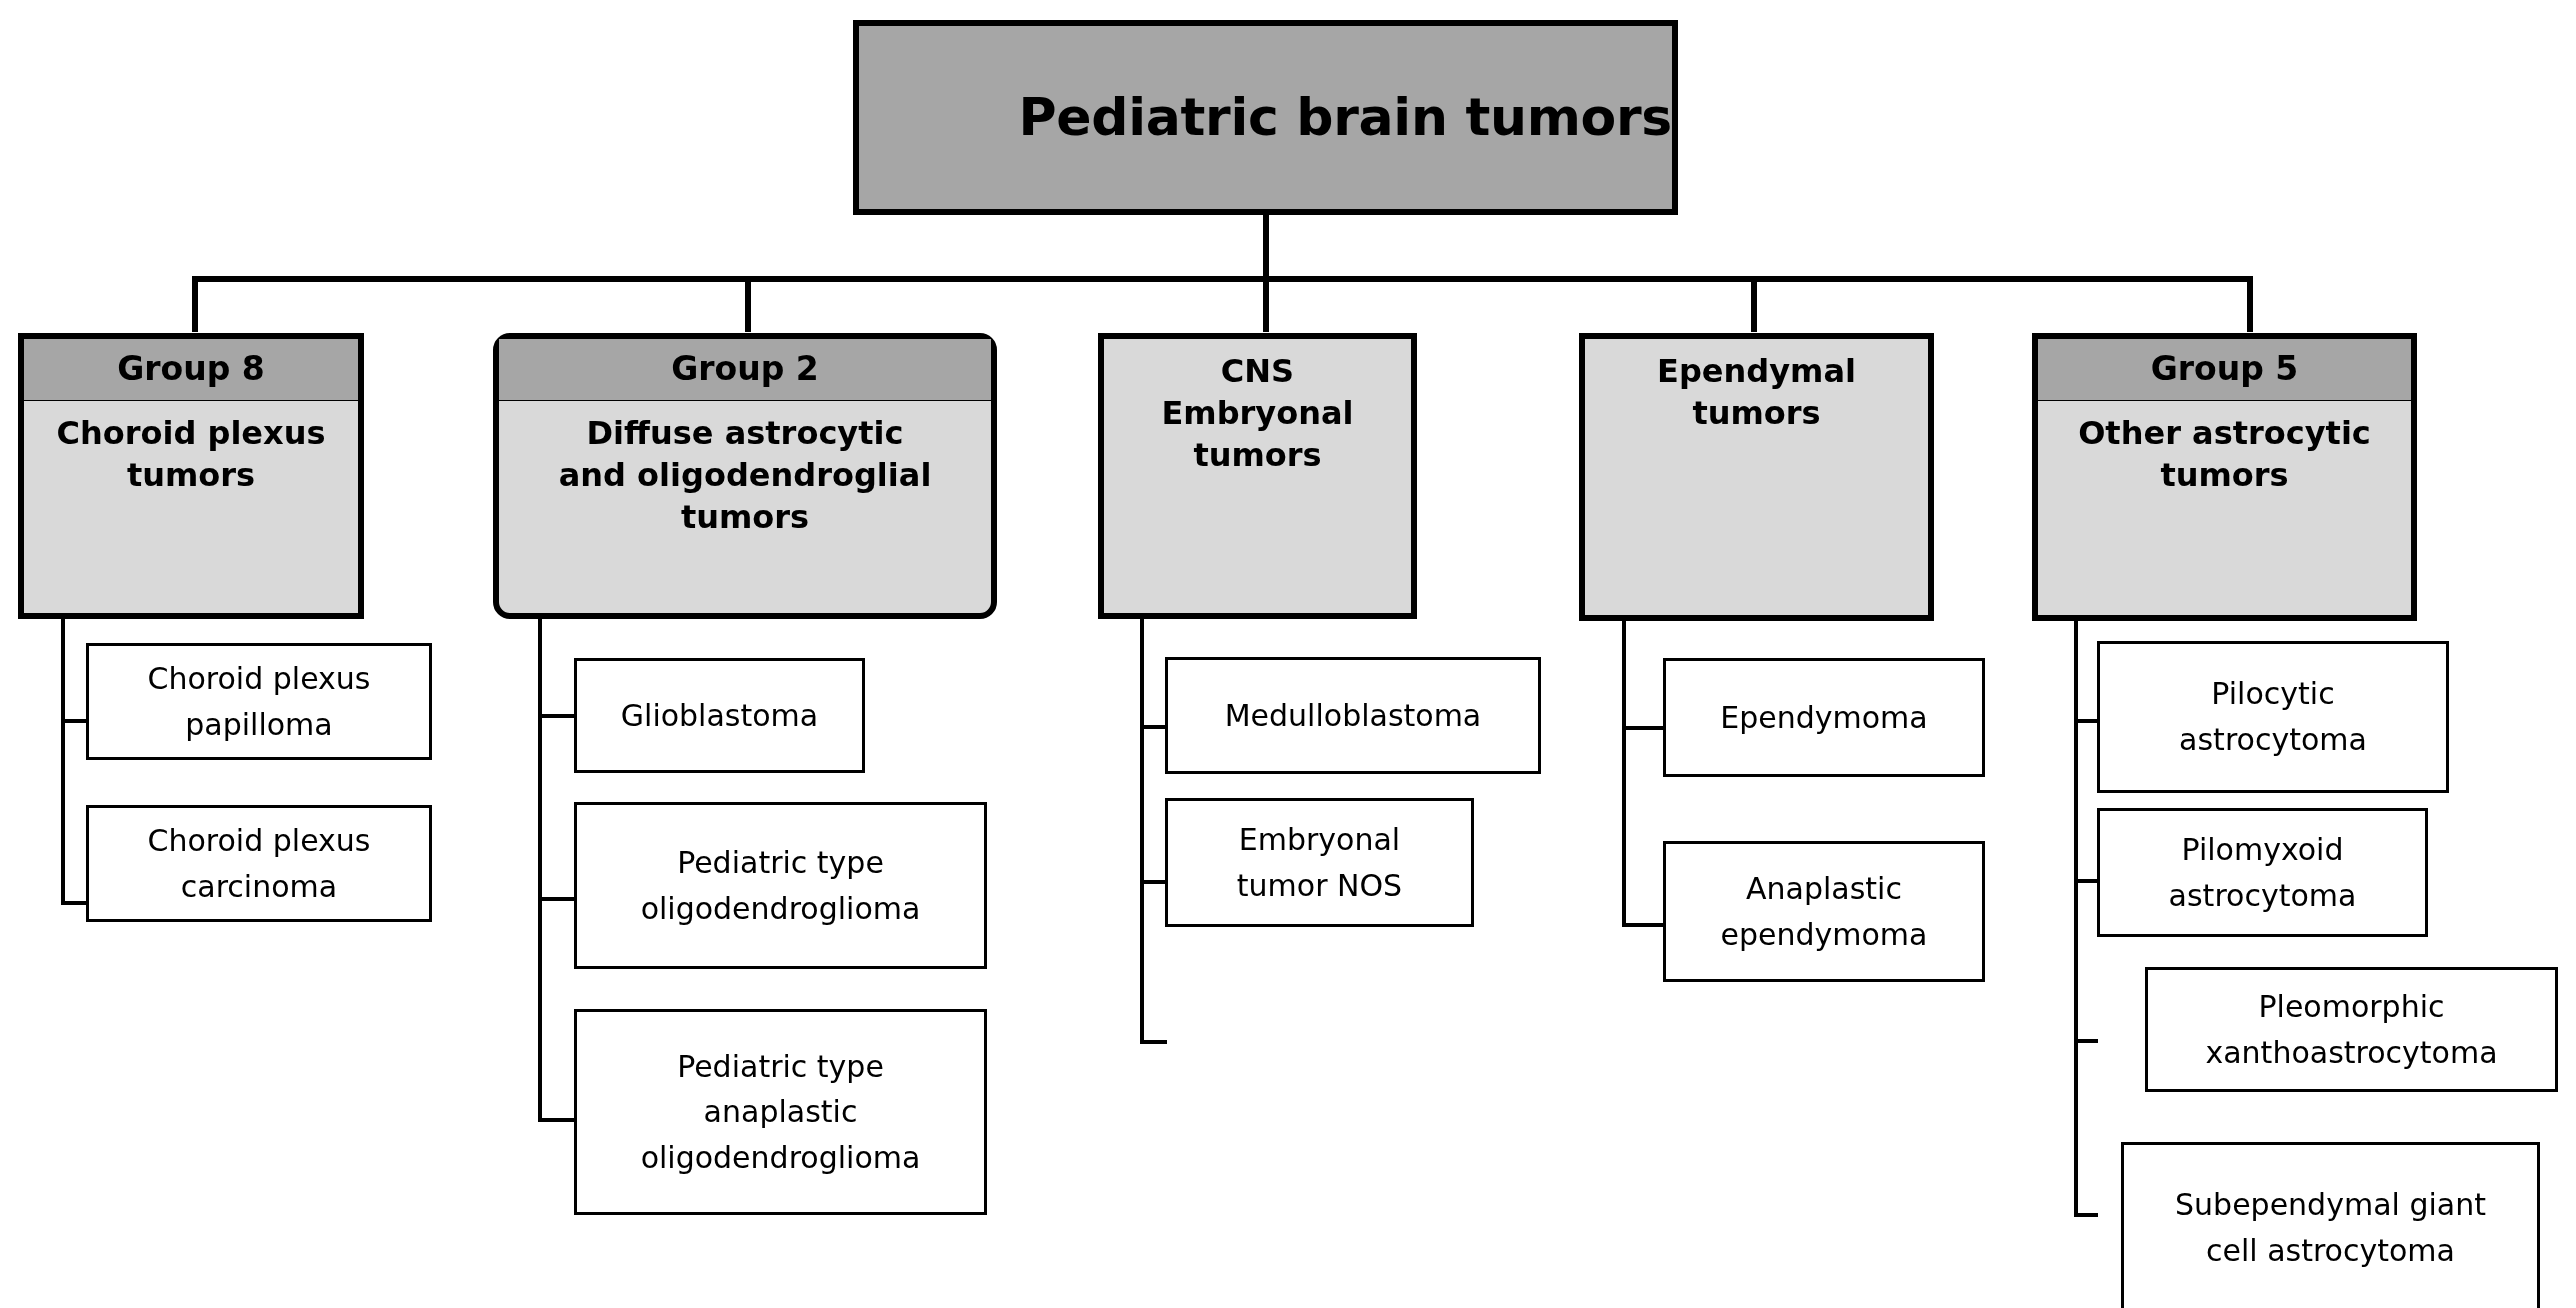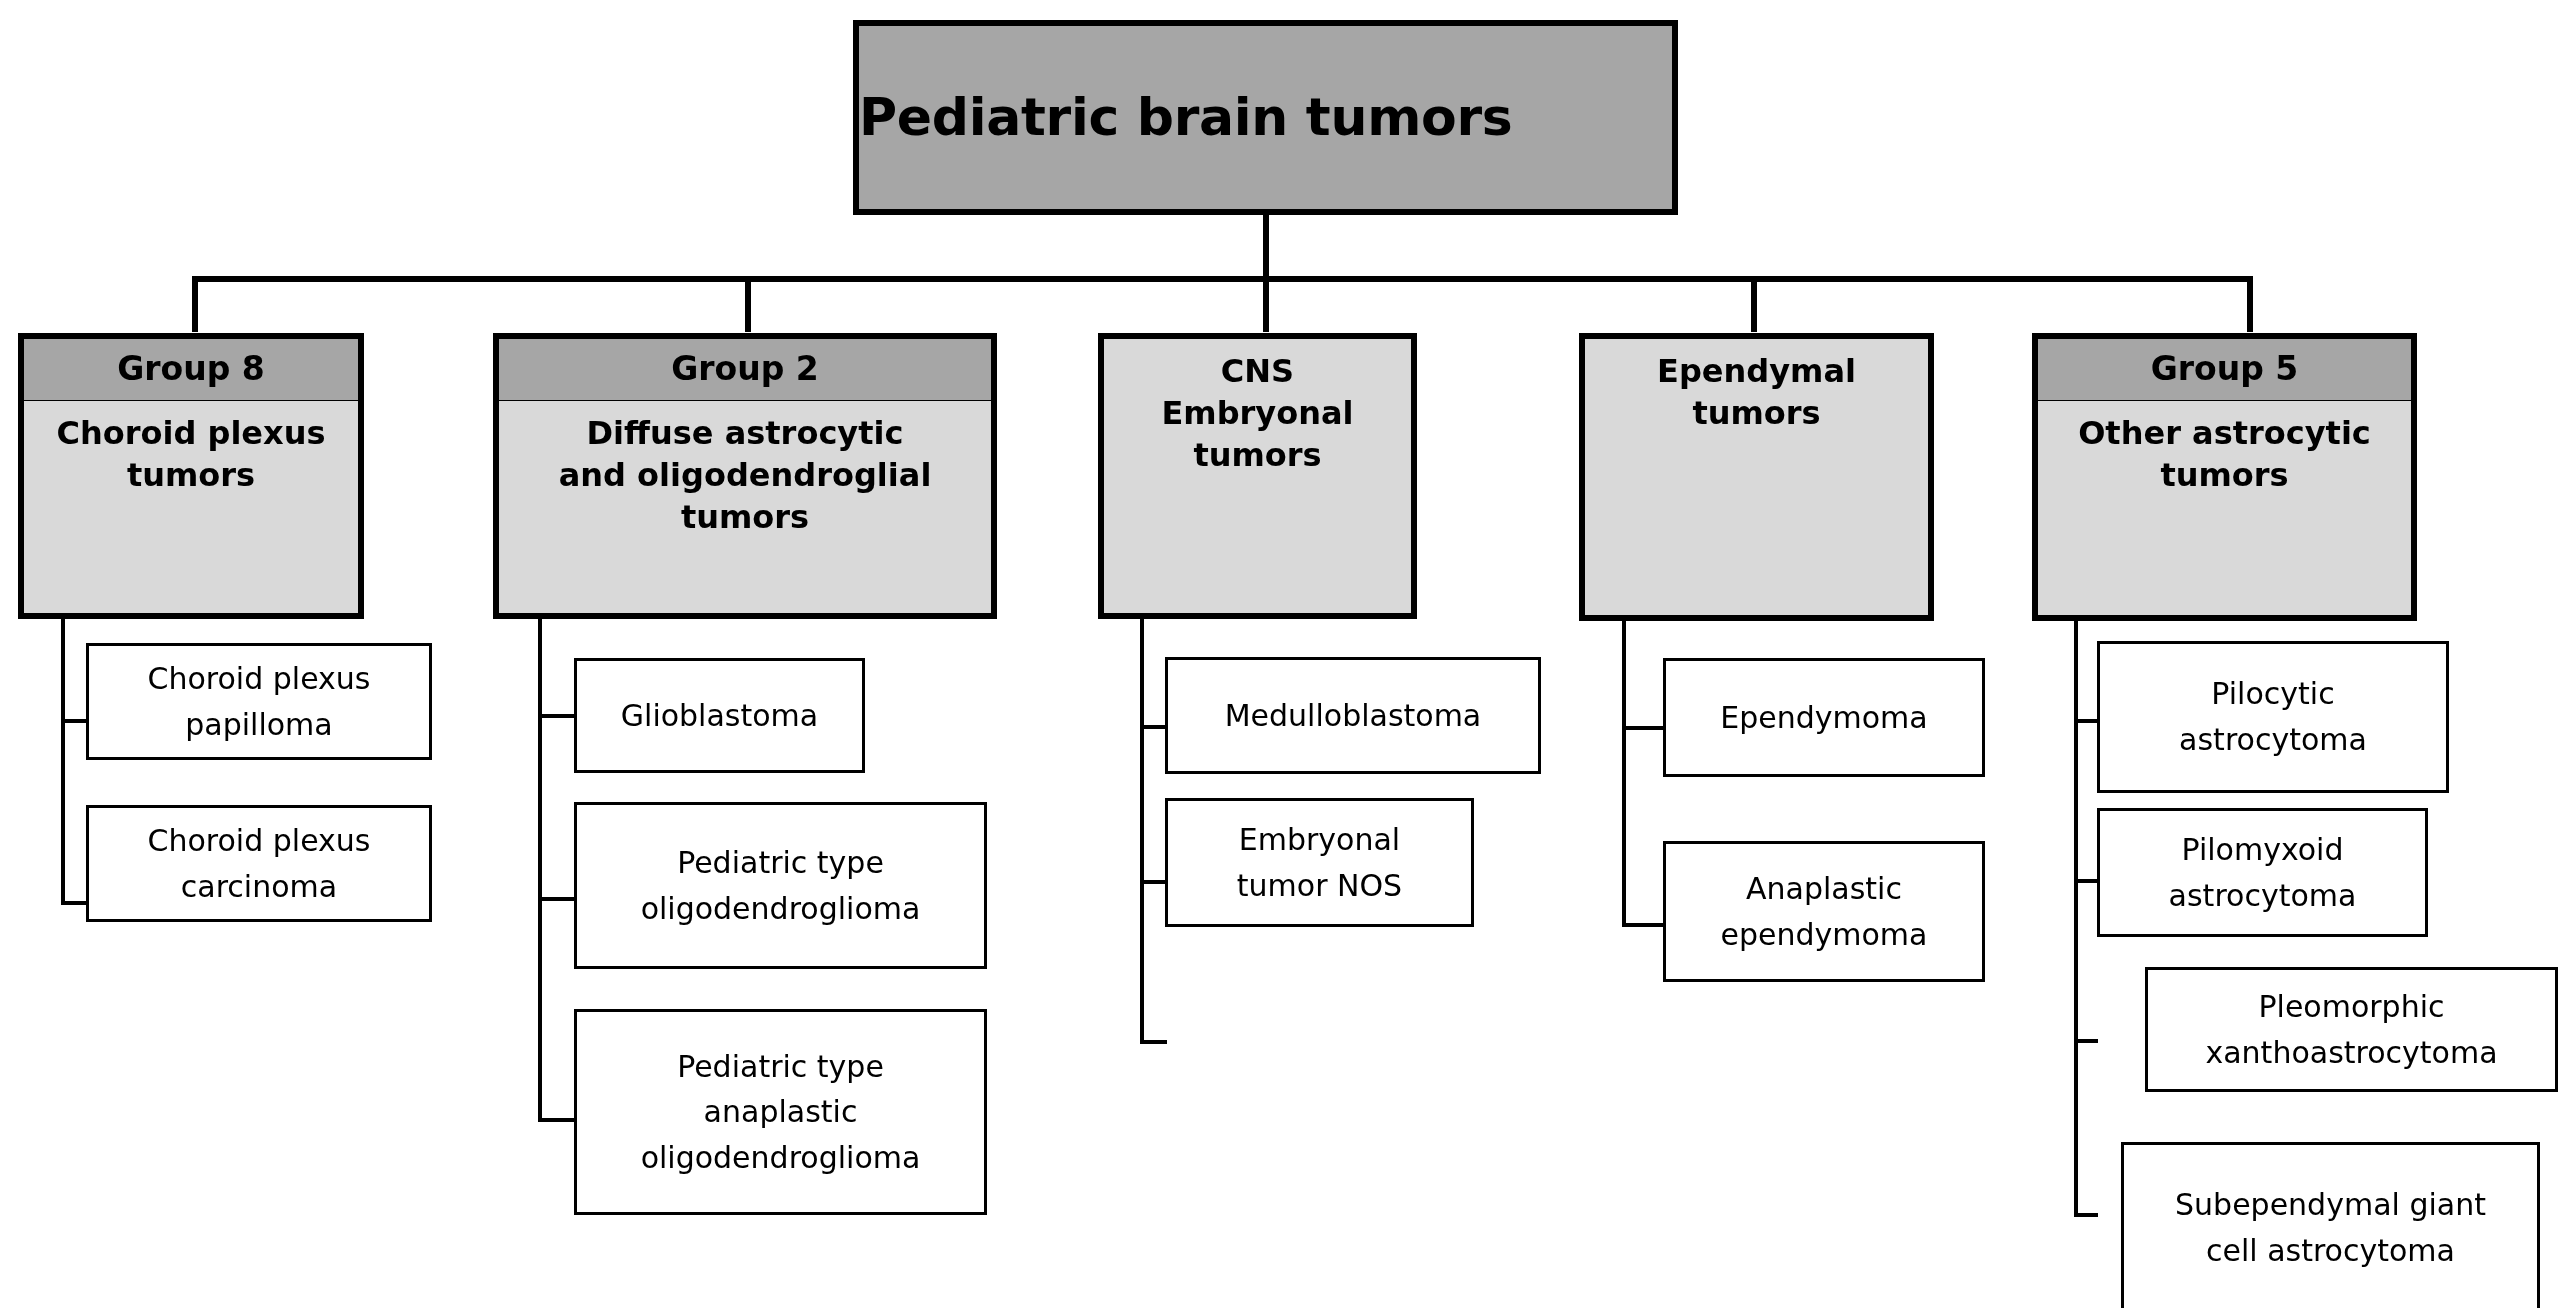--- a/index.html
+++ b/index.html
@@ -21,21 +21,21 @@
     position: absolute;
     left: 853px;
     top: 20px;
     width: 825px;
     height: 195px;
     background: #a6a6a6;
     border: 6.7px solid #000000;
     box-sizing: border-box;
     display: flex;
     align-items: center;
-    justify-content: flex-start;
+    justify-content: flex-end;
   }
   .root-label {
     font-size: 52px;
     font-weight: bold;
     color: #000000;
     letter-spacing: -0.3px;
     text-align: center;
     line-height: 1.1;
   }
 
@@ -147,21 +147,21 @@
   <div class="cconn c-h" style="left:61px; top:901px; width:27px; height:3.6px;"></div>
   <div class="leaf-box" style="left:86px; top:643px; width:346px; height:117px;">
     <span class="leaf-label">Choroid plexus
 papilloma</span>
   </div>
   <div class="leaf-box" style="left:86px; top:805px; width:346px; height:117px;">
     <span class="leaf-label">Choroid plexus
 carcinoma</span>
   </div>
 
-  <div class="group-box" style="left:493px; top:333px; width:504px; height:286px;">
+  <div class="group-box" style="left:493px; top:333px; width:504px; height:286px;border-radius:17px;">
     <div class="group-header">
       <span class="group-header-label">Group 2</span>
     </div>
     <div class="group-body">
       <span class="group-body-label">Diffuse astrocytic
 and oligodendroglial
 tumors</span>
     </div>
   </div>
   <div class="cconn c-v" style="left:538px; top:619px; width:3.6px; height:502px;"></div>

